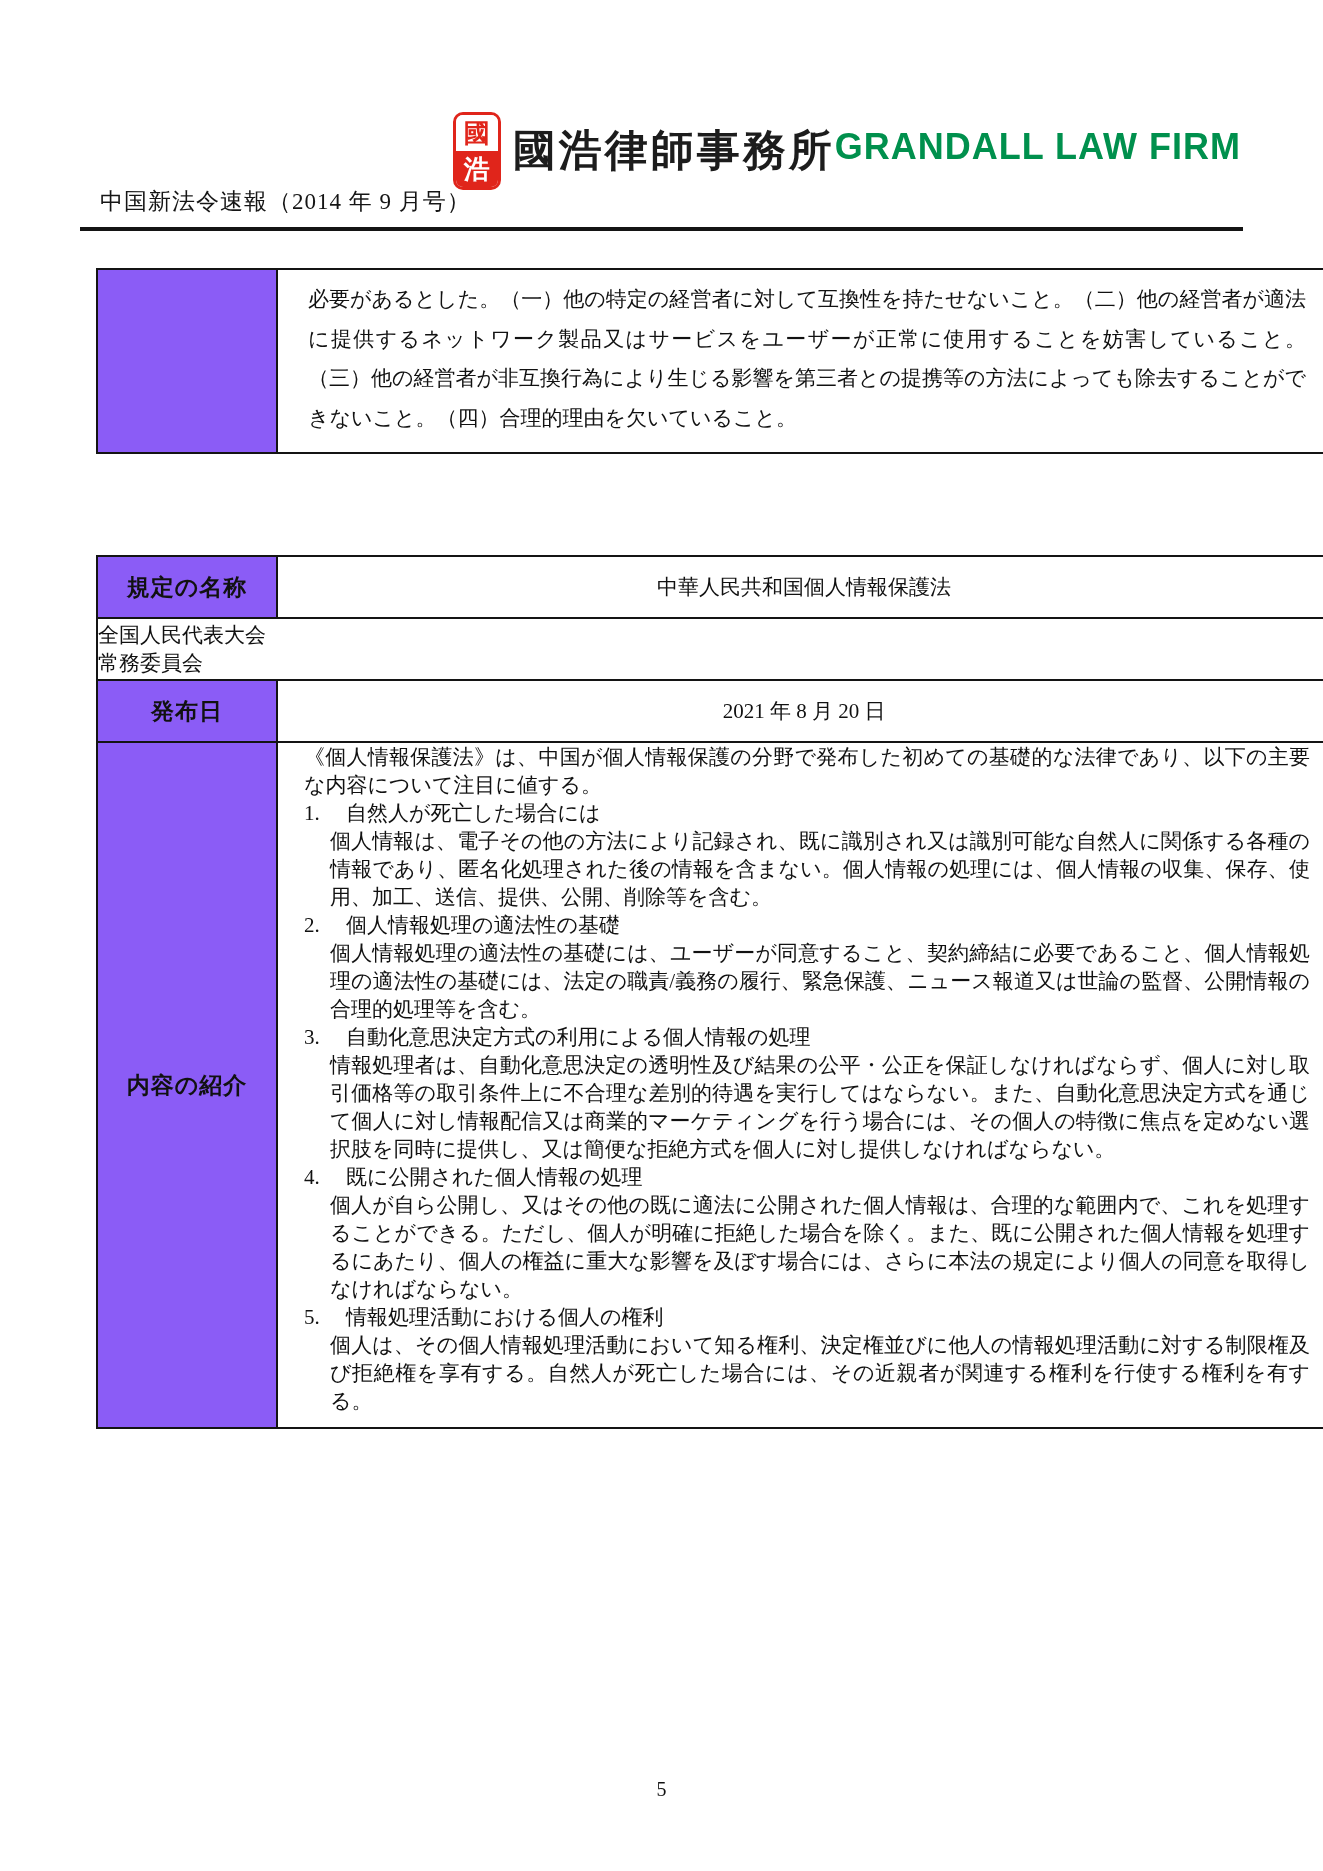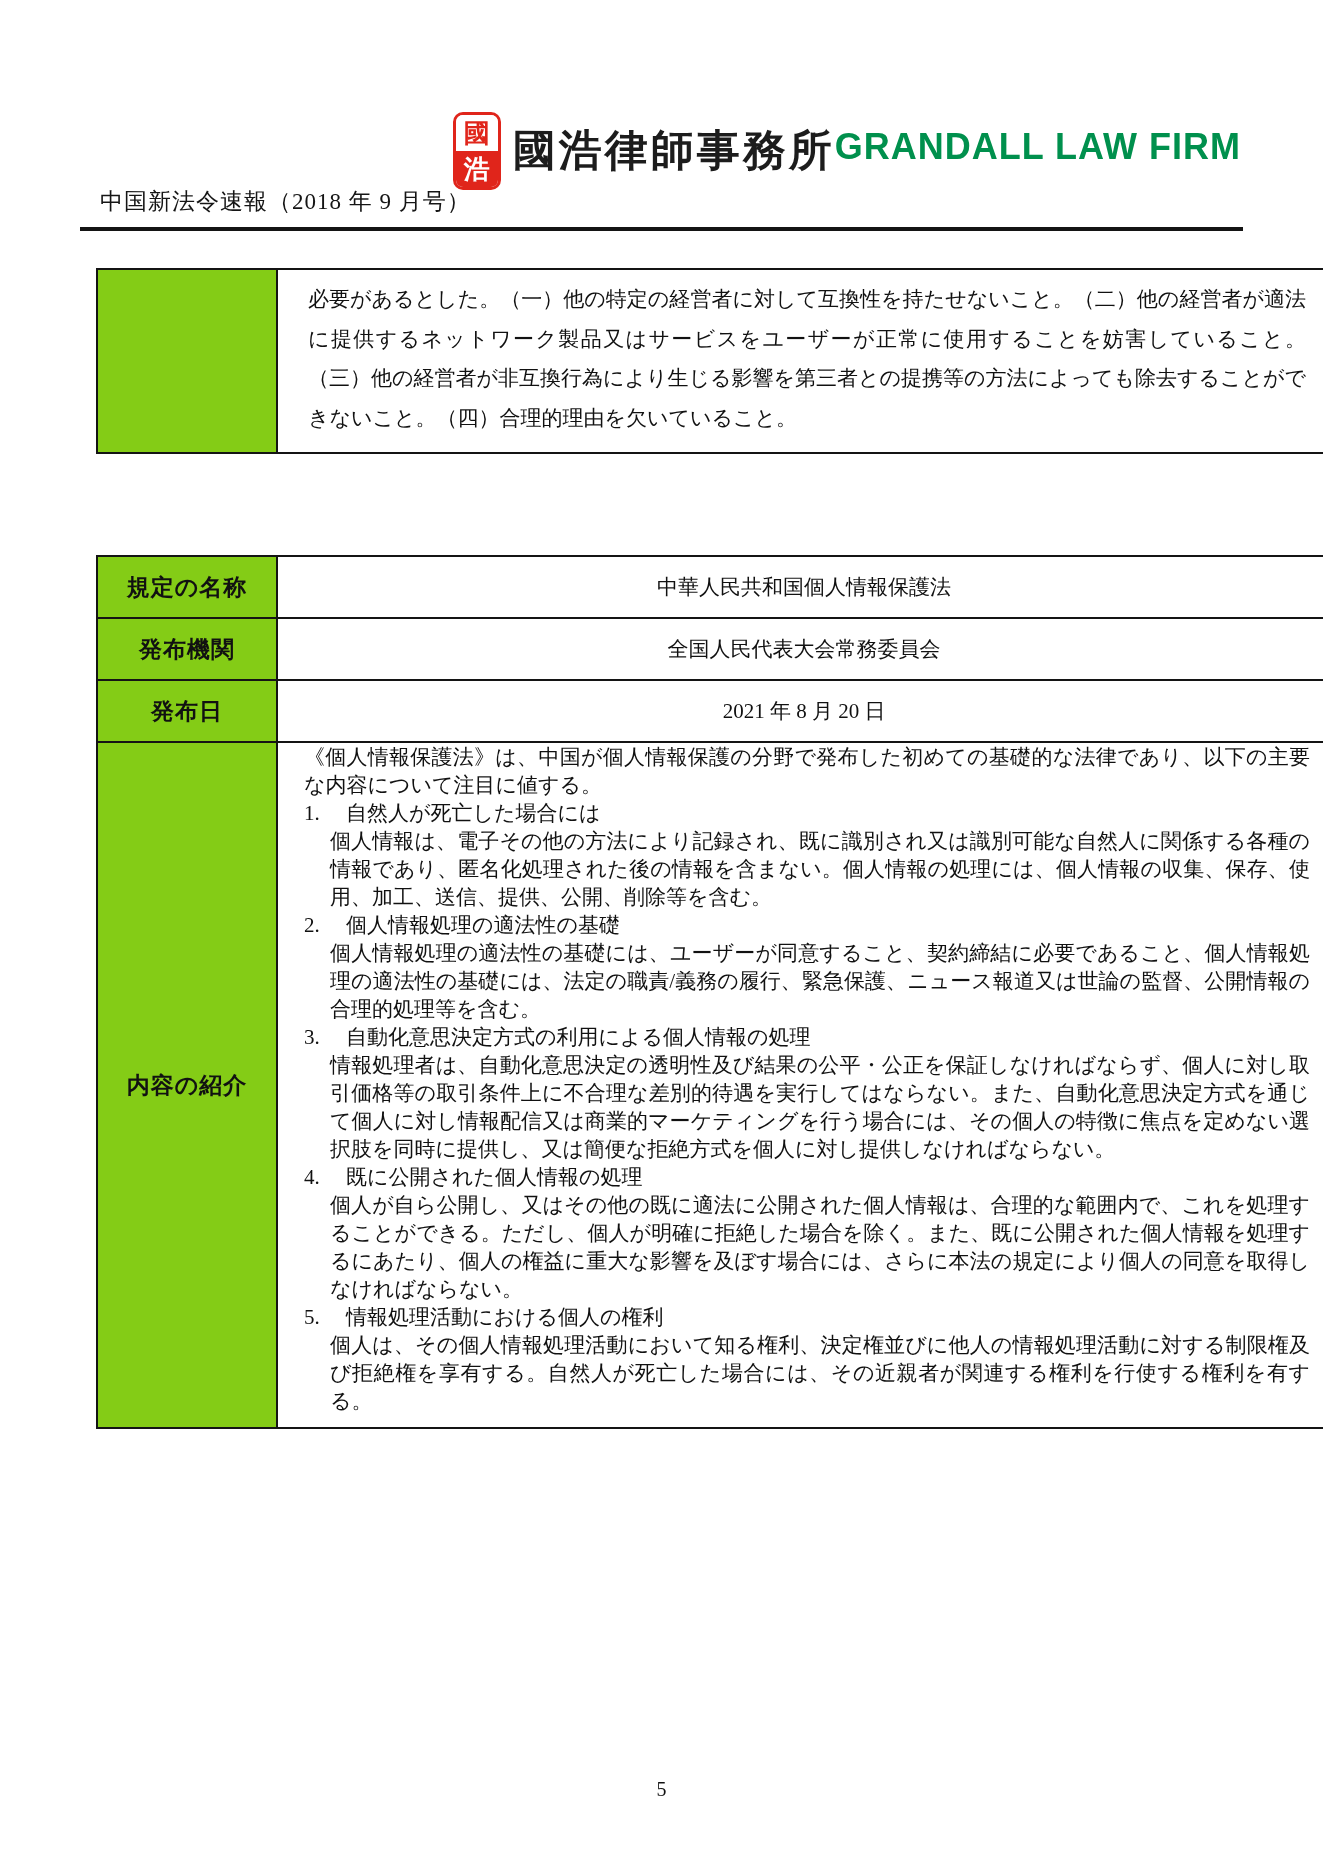--- a/index.html
+++ b/index.html
@@ -49,21 +49,21 @@
   
   .doc-table {
     position: absolute; left: 96px; width: 1236px;
     border: 2px solid #141414;
     background: #ffffff;
     font-size: 21px;
   }
   .t-row { display: grid; grid-template-columns: 180px 1fr; }
   .t-row + .t-row { border-top: 2px solid #141414; }
   .label-cell {
-    background: #84cc16;
+    background: #8b5cf6;
     border-right: 2px solid #141414;
     display: flex; align-items: center; justify-content: center;
     font-weight: bold; font-size: 23px; letter-spacing: 1px;
     text-align: center;
   }
   .value-cell {
     display: flex; align-items: center; justify-content: center;
     text-align: left; min-height: 60px;
   }
 
@@ -89,21 +89,21 @@
     position: absolute; left: 0; top: 1778px; width: 100%;
     text-align: center; font-size: 20px; color: #111;
   }
 </style>
 </head>
 <body>
 
 <div class="page">
 
   <header class="page-header">
-    <div class="header-title">中国新法令速報（2018 年 9 月号）</div>
+    <div class="header-title">中国新法令速報（2014 年 9 月号）</div>
     <div class="logo">
       <div class="seal">
         <span class="seal-top">國</span>
         <span class="seal-bottom">浩</span>
       </div>
       <div class="logo-text">
         <div class="logo-cjk">國浩律師事務所</div>
         <div class="logo-en">GRANDALL LAW FIRM</div>
       </div>
     </div>
@@ -118,21 +118,20 @@
   </section>
 
   <section class="doc-table reg-table">
 
     <div class="t-row">
       <div class="label-cell">規定の名称</div>
       <div class="value-cell">中華人民共和国個人情報保護法</div>
     </div>
 
     <div class="t-row">
-      <div class="label-cell">発布機関</div>
       <div class="value-cell">全国人民代表大会常務委員会</div>
     </div>
 
     <div class="t-row">
       <div class="label-cell">発布日</div>
       <div class="value-cell">2021 年 8 月 20 日</div>
     </div>
 
     <div class="t-row">
       <div class="label-cell">内容の紹介</div>

